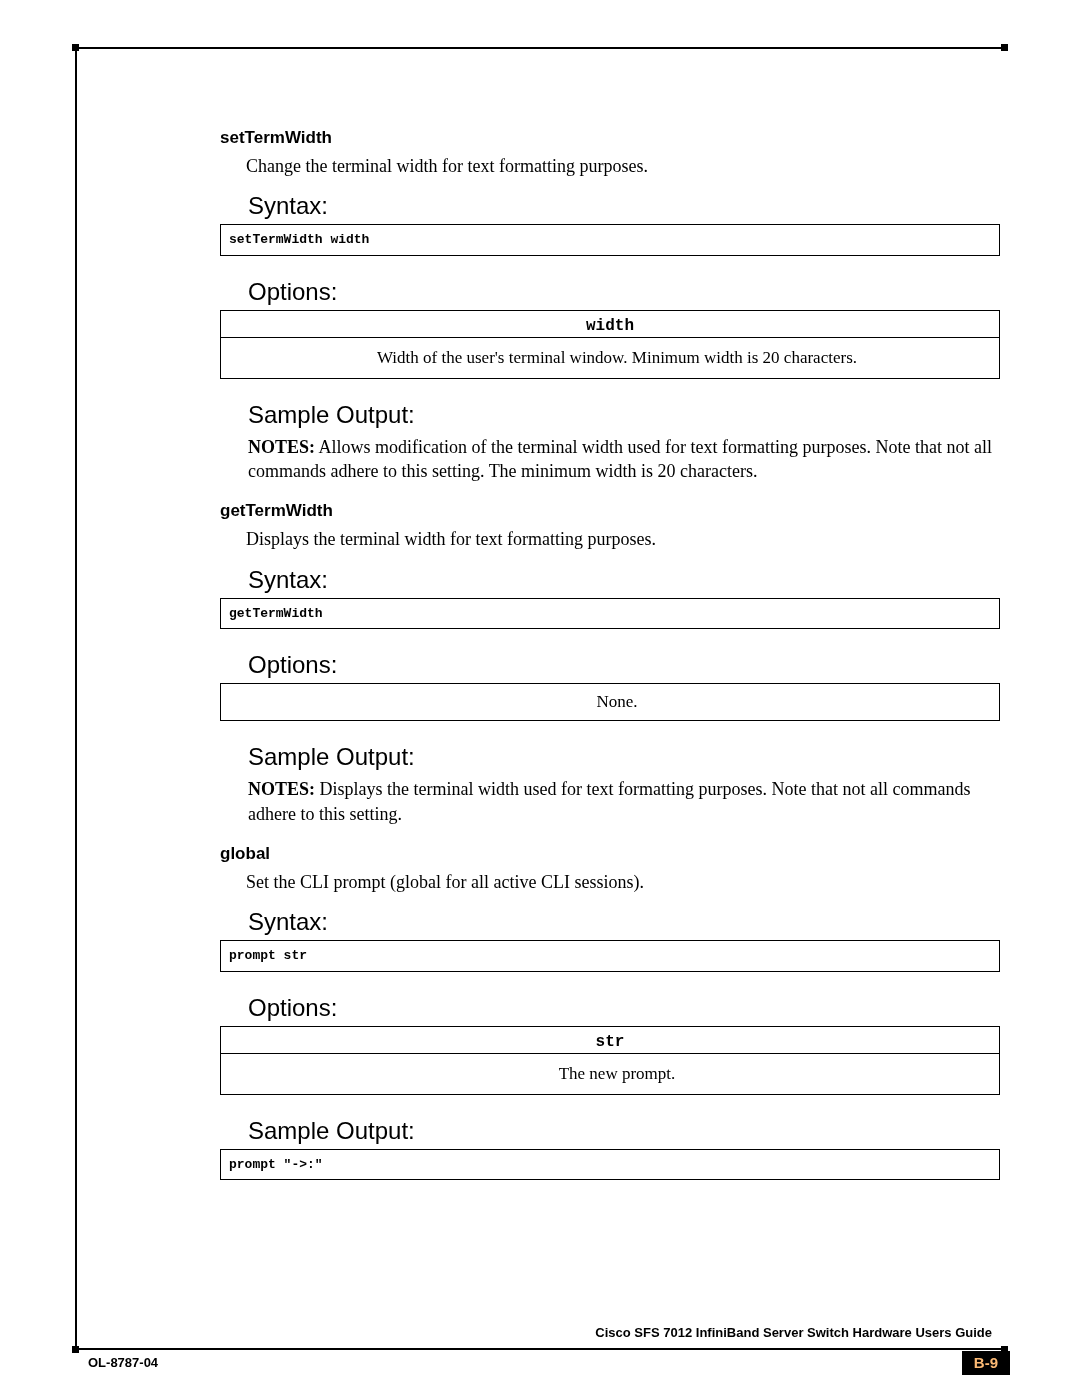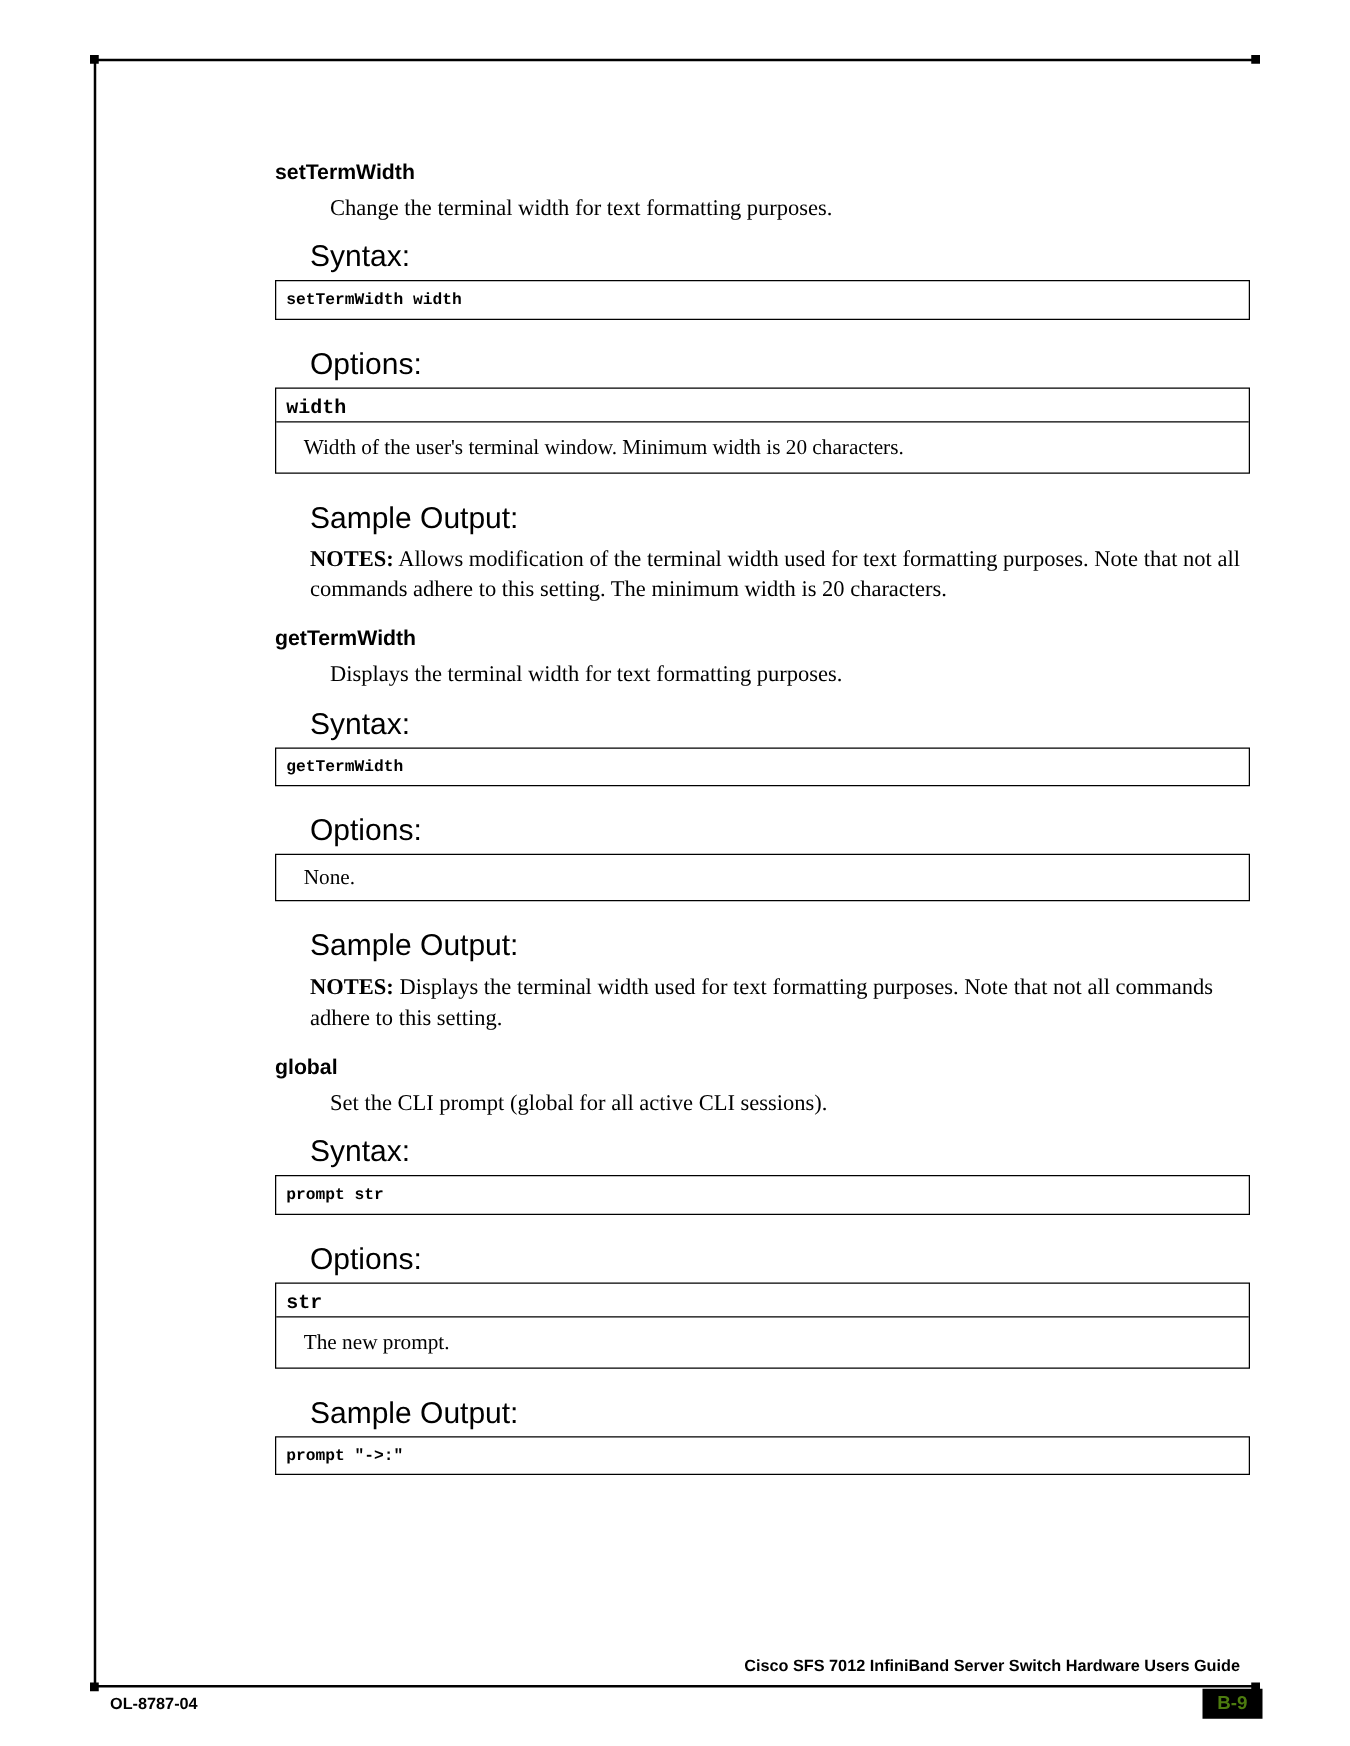--- a/index.html
+++ b/index.html
@@ -66,21 +66,21 @@
     bottom: 27px;
     font-family: Arial, Helvetica, sans-serif;
     font-weight: bold;
     font-size: 13px;
   }
   .page-num {
     position: absolute;
     right: 70px;
     bottom: 22px;
     background: #000;
-    color: #4d7c0f;
+    color: #fdba74;
     font-family: Arial, Helvetica, sans-serif;
     font-weight: bold;
     font-size: 15px;
     padding: 3px 12px 4px 12px;
   }
 
   .content {
     position: absolute;
     top: 120px;
     left: 220px;
@@ -89,30 +89,31 @@
   .cmd-title {
     font-family: Arial, Helvetica, sans-serif;
     font-weight: bold;
     font-size: 17px;
     margin-top: 8px;
     margin-bottom: 6px;
   }
   .body-text {
     font-size: 18px;
     line-height: 1.35;
-    margin: 0 0 4px 44px;
+    margin: 0 0 4px 26px;
   }
   .label {
     font-family: Arial, Helvetica, sans-serif;
     font-size: 24px;
     margin: 14px 0 4px 28px;
   }
   .box {
     border: 1.5px solid #000;
     margin: 2px 0 22px 0;
+    text-align: center;
   }
   .box-mono {
     border: 1.5px solid #000;
     margin: 2px 0 22px 0;
     padding: 6px 8px;
     font-family: "Courier New", Courier, monospace;
     font-weight: bold;
     font-size: 13px;
     line-height: 1.35;
     white-space: pre-line;

